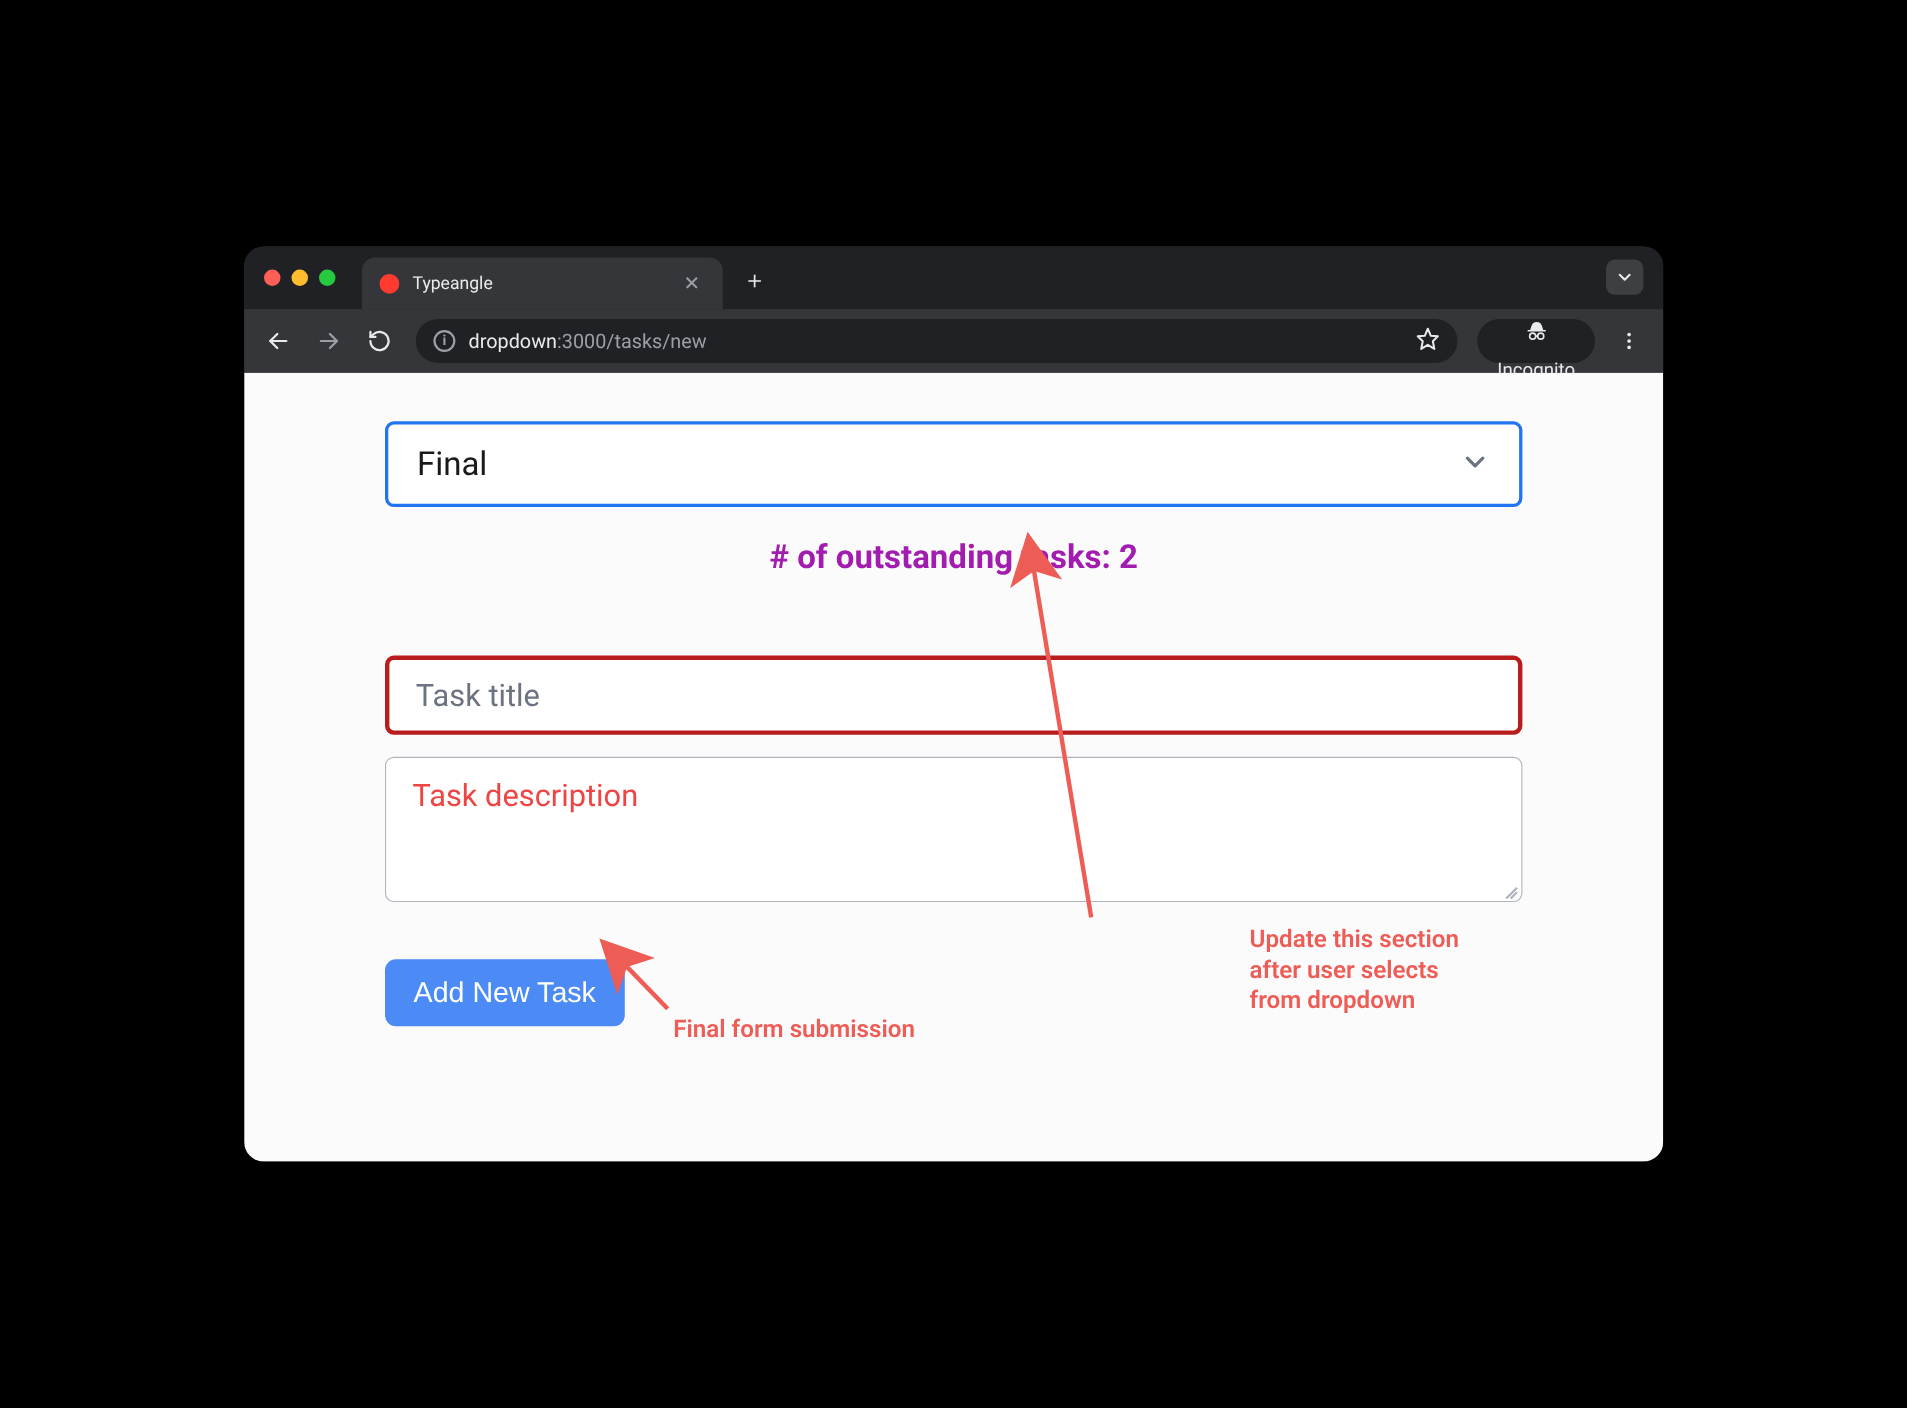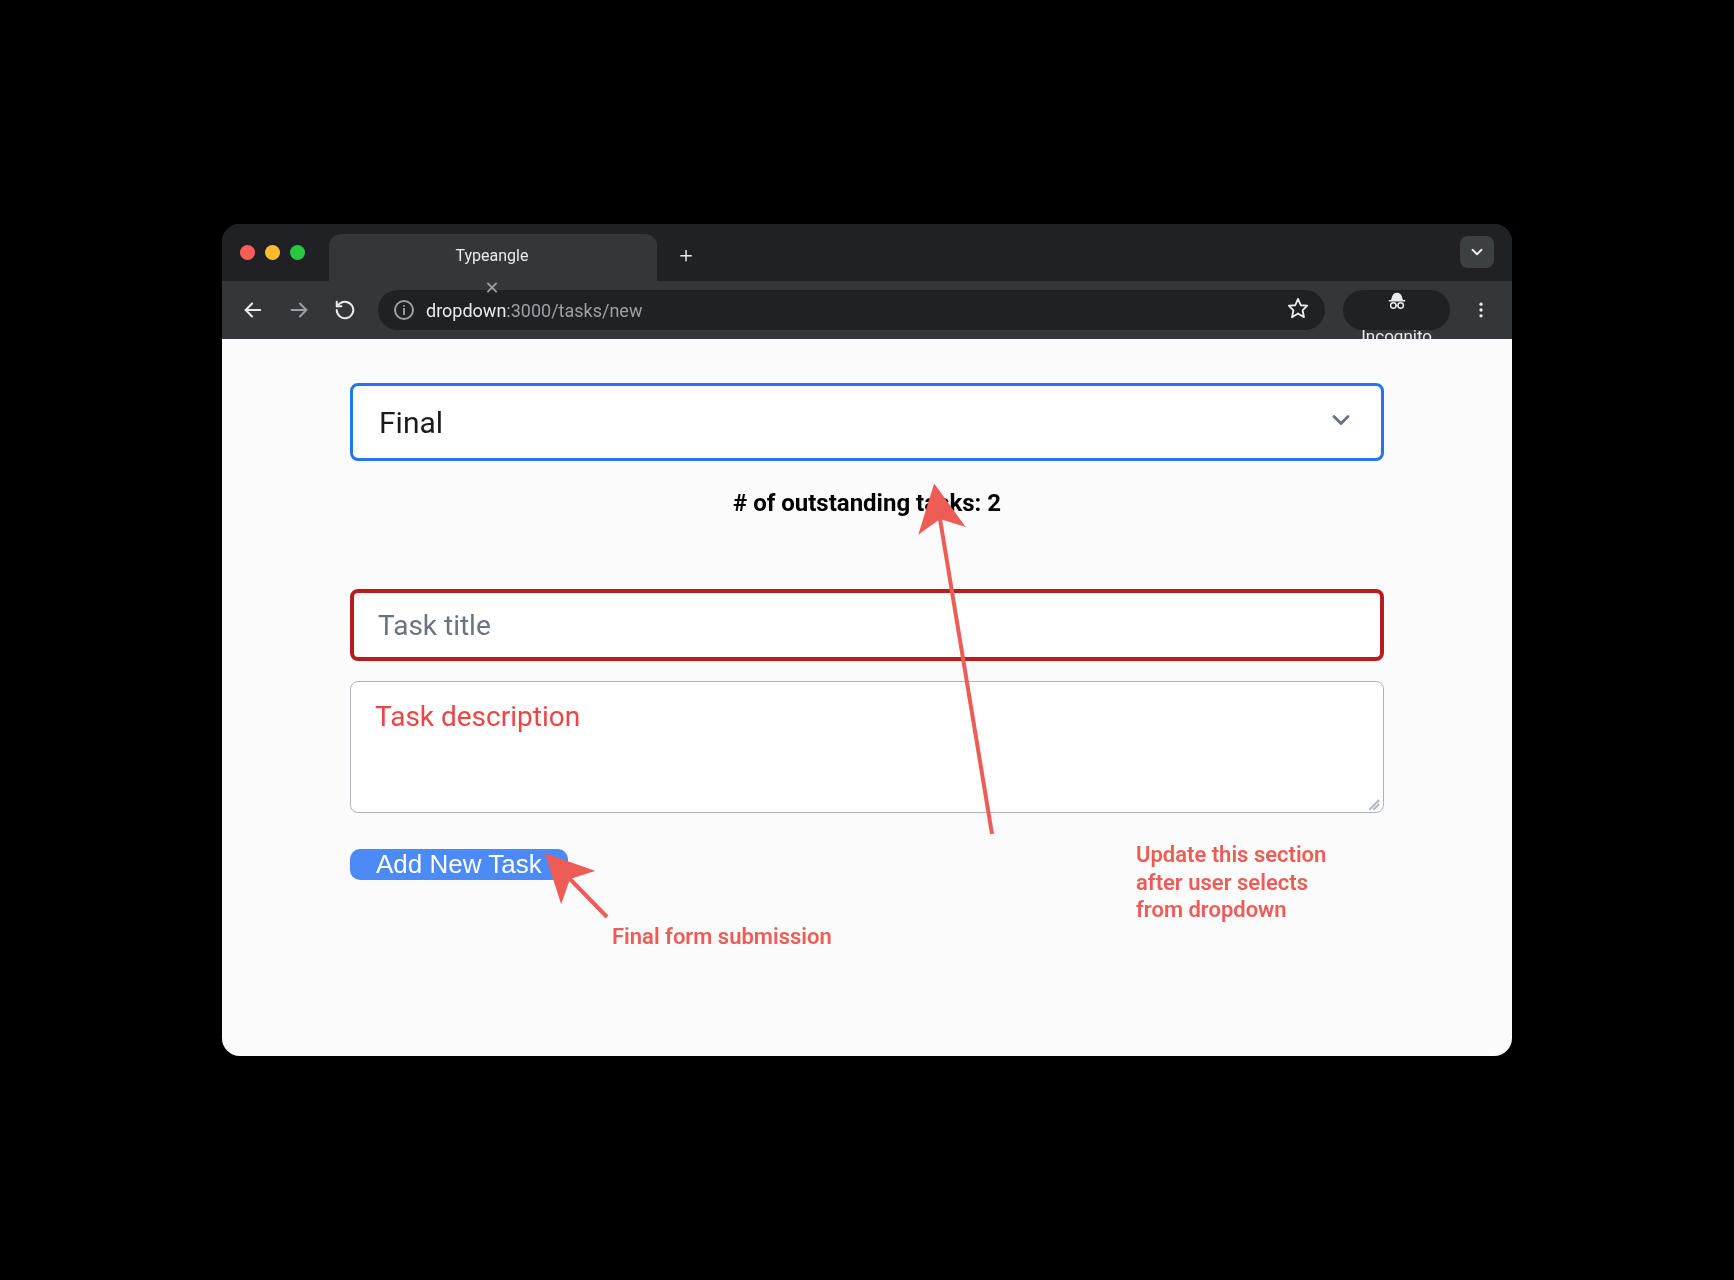--- a/index.html
+++ b/index.html
@@ -51,21 +51,20 @@
       height: 47px;
       background: #35363a;
       border-radius: 12px 12px 0 0;
       display: flex;
       align-items: center;
       padding: 0 18px 0 16px;
       gap: 12px;
       min-width: 328px;
       position: relative;
       top: 5px;
-      flex-direction: column;
     }
     .tab-favicon {
       width: 18px;
       height: 18px;
       border-radius: 50%;
       background: #ff3b30;
     }
     .tab-title {
       color: #e8eaed;
       font-size: 16px;
@@ -202,22 +201,22 @@
     .category-select-value {
       font-size: 30px;
       color: #1a1a1a;
     }
     .chevron {
       color: #6b7280;
     }
     .chevron svg { width: 28px; height: 28px; }
     .outstanding {
       text-align: center;
-      color: #000000;
-      font-size: 24px;
+      color: #a21caf;
+      font-size: 30px;
       font-weight: 700;
       margin-top: 28px;
     }
     .input-block {
       margin-top: 72px;
     }
     .text-input {
       width: 100%;
       height: 72px;
       border: 4px solid #b91c1c;
@@ -254,26 +253,26 @@
       background: #b0b4bd;
       transform: rotate(-45deg);
     }
     .resize-handle::before {
       width: 14px; height: 1.5px; bottom: 3px; right: -2px;
     }
     .resize-handle::after {
       width: 8px; height: 1.5px; bottom: 1px; right: -1px;
     }
     .submit-btn {
-      margin-top: 36px;
+      margin-top: 52px;
       background: #4c8bf5;
       color: #fff;
       font-size: 26px;
       font-weight: 500;
-      padding: 0 26px;
+      padding: 15px 26px;
       border: none;
       border-radius: 10px;
       cursor: pointer;
     }
     
     .annotation {
       position: absolute;
       color: #ee5c56;
       font-size: 22px;
       font-weight: 600;

